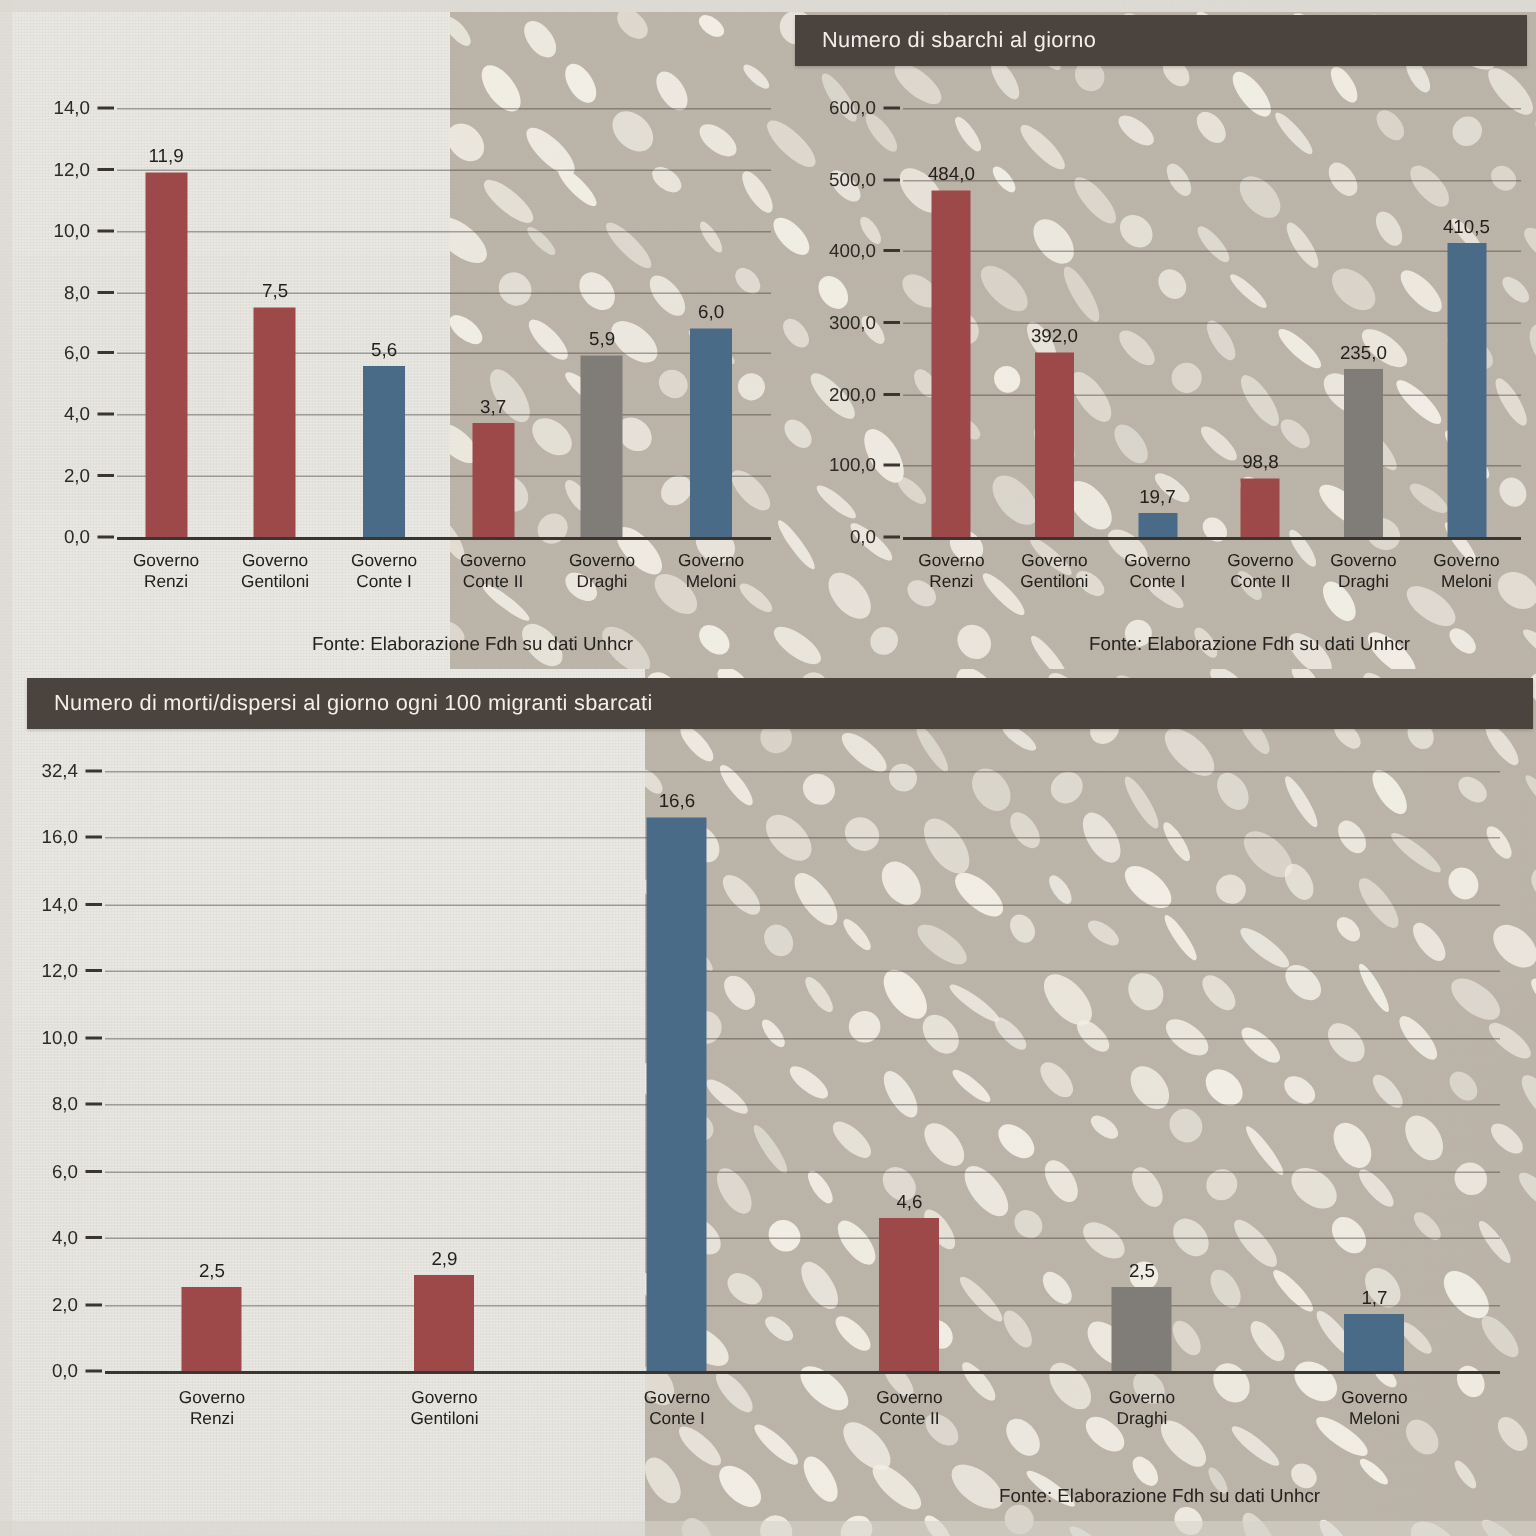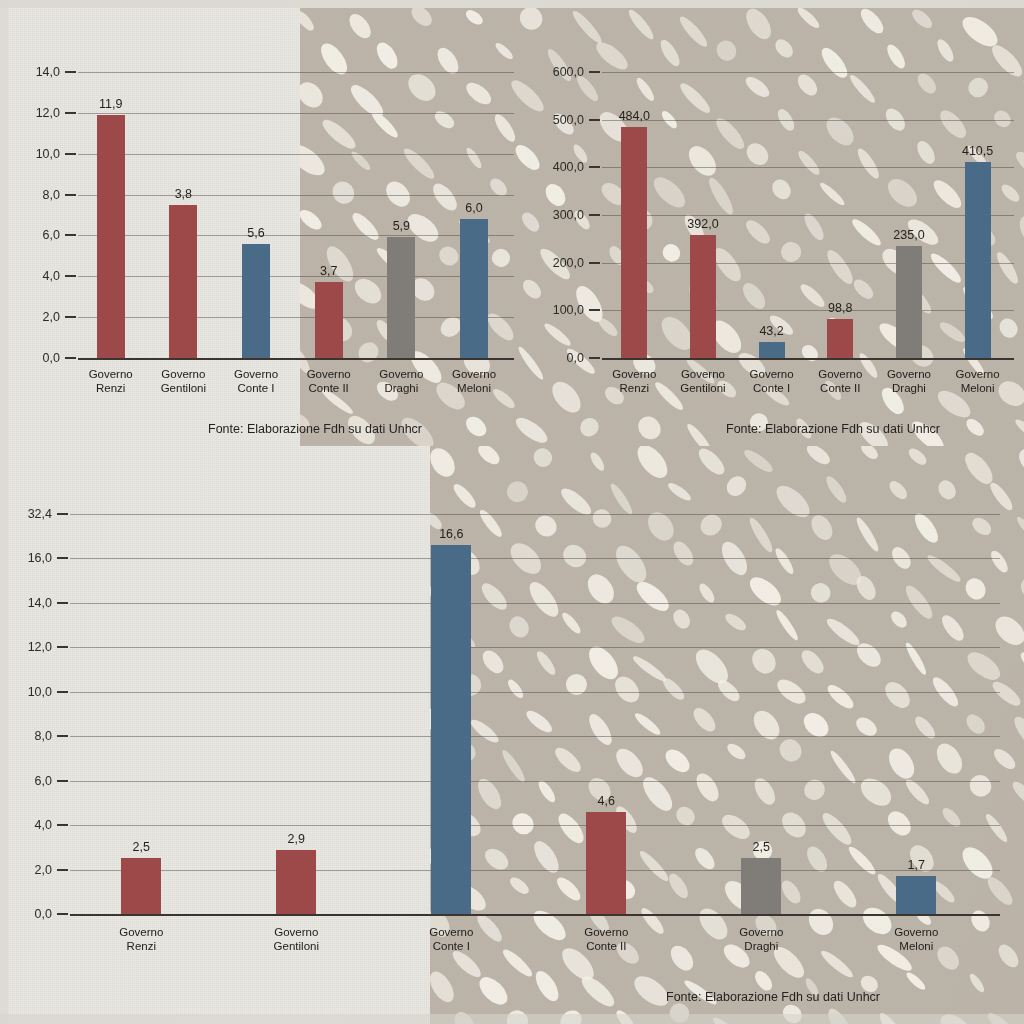--- a/index.html
+++ b/index.html
@@ -495,39 +495,42 @@
       <div class="gridline" style="top: 40.8571px;"></div>
       <div class="ytick-dash" style="top: 40.8571px; left: -13px;"></div>
       <div class="ytick-label" style="top: 40.8571px; right: 454px;">12,0</div>
       <div class="gridline" style="top: 0px;"></div>
       <div class="ytick-dash" style="top: 0px; left: -13px;"></div>
       <div class="ytick-label" style="top: 0px; right: 454px;">14,0</div>
       <div class="bar" style="left: 18.7px; width: 28px; height: 243.1px; background: rgb(157, 73, 73);"></div>
       <div class="bar-value" style="left: 32.7px; top: 38.9px;">11,9</div>
       <div class="cat-label" style="left: 32.7px; top: 296px;"><span>Governo</span><br><span>Renzi</span></div>
       <div class="bar" style="left: 91.3667px; width: 28px; height: 153.214px; background: rgb(157, 73, 73);"></div>
-      <div class="bar-value" style="left: 105.367px; top: 128.786px;">3,8</div>
+      <div class="bar-value" style="left: 105.367px; top: 128.786px;">7,5</div>
       <div class="cat-label" style="left: 105.367px; top: 296px;"><span>Governo</span><br><span>Gentiloni</span></div>
       <div class="bar" style="left: 164.033px; width: 28px; height: 114.4px; background: rgb(74, 107, 136);"></div>
       <div class="bar-value" style="left: 178.033px; top: 167.6px;">5,6</div>
       <div class="cat-label" style="left: 178.033px; top: 296px;"><span>Governo</span><br><span>Conte I</span></div>
       <div class="bar" style="left: 236.7px; width: 28px; height: 75.5857px; background: rgb(157, 73, 73);"></div>
       <div class="bar-value" style="left: 250.7px; top: 206.414px;">3,7</div>
       <div class="cat-label" style="left: 250.7px; top: 296px;"><span>Governo</span><br><span>Conte II</span></div>
       <div class="bar" style="left: 309.367px; width: 28px; height: 120.529px; background: rgb(128, 125, 120);"></div>
       <div class="bar-value" style="left: 323.367px; top: 161.471px;">5,9</div>
       <div class="cat-label" style="left: 323.367px; top: 296px;"><span>Governo</span><br><span>Draghi</span></div>
       <div class="bar" style="left: 382.033px; width: 28px; height: 138.914px; background: rgb(74, 107, 136);"></div>
       <div class="bar-value" style="left: 396.033px; top: 143.086px;">6,0</div>
       <div class="cat-label" style="left: 396.033px; top: 296px;"><span>Governo</span><br><span>Meloni</span></div>
     </div>
   <div class="source" id="src0" style="left:190px;top:412px;">Fonte: Elaborazione Fdh su dati Unhcr</div>
 </div>
 
 <div class="panel" id="panel1" style="left:530px;top:10px;width:494px;height:430px;">
+  <div class="panel-title" style="width:470px;">
+    <span>Numero di sbarchi al giorno</span>
+  </div>
   <div class="plot" id="plot1" style="left:72px;top:62px;width:412px;height:286px;">
       <div class="gridline" style="top: 286px; height: 1.6px; background: rgb(58, 53, 48);"></div>
       <div class="ytick-dash" style="top: 286px; left: -13px;"></div>
       <div class="ytick-label" style="top: 286px; right: 430px;">0,0</div>
       <div class="gridline" style="top: 238.333px;"></div>
       <div class="ytick-dash" style="top: 238.333px; left: -13px;"></div>
       <div class="ytick-label" style="top: 238.333px; right: 430px;">100,0</div>
       <div class="gridline" style="top: 190.667px;"></div>
       <div class="ytick-dash" style="top: 190.667px; left: -13px;"></div>
       <div class="ytick-label" style="top: 190.667px; right: 430px;">200,0</div>
@@ -543,36 +546,39 @@
       <div class="gridline" style="top: 0px;"></div>
       <div class="ytick-dash" style="top: 0px; left: -13px;"></div>
       <div class="ytick-label" style="top: 0px; right: 430px;">600,0</div>
       <div class="bar" style="left: 19.2733px; width: 26px; height: 230.707px; background: rgb(157, 73, 73);"></div>
       <div class="bar-value" style="left: 32.2733px; top: 51.2933px;">484,0</div>
       <div class="cat-label" style="left: 32.2733px; top: 296px;"><span>Governo</span><br><span>Renzi</span></div>
       <div class="bar" style="left: 87.94px; width: 26px; height: 122.551px; background: rgb(157, 73, 73);"></div>
       <div class="bar-value" style="left: 100.94px; top: 159.449px;">392,0</div>
       <div class="cat-label" style="left: 100.94px; top: 296px;"><span>Governo</span><br><span>Gentiloni</span></div>
       <div class="bar" style="left: 156.607px; width: 26px; height: 16.016px; background: rgb(74, 107, 136);"></div>
-      <div class="bar-value" style="left: 169.607px; top: 265.984px;">43,2</div>
+      <div class="bar-value" style="left: 169.607px; top: 265.984px;">19,7</div>
       <div class="cat-label" style="left: 169.607px; top: 296px;"><span>Governo</span><br><span>Conte I</span></div>
       <div class="bar" style="left: 225.273px; width: 26px; height: 38.6577px; background: rgb(157, 73, 73);"></div>
       <div class="bar-value" style="left: 238.273px; top: 243.342px;">98,8</div>
       <div class="cat-label" style="left: 238.273px; top: 296px;"><span>Governo</span><br><span>Conte II</span></div>
       <div class="bar" style="left: 293.94px; width: 26px; height: 112.017px; background: rgb(128, 125, 120);"></div>
       <div class="bar-value" style="left: 306.94px; top: 169.983px;">235,0</div>
       <div class="cat-label" style="left: 306.94px; top: 296px;"><span>Governo</span><br><span>Draghi</span></div>
       <div class="bar" style="left: 362.607px; width: 26px; height: 195.672px; background: rgb(74, 107, 136);"></div>
       <div class="bar-value" style="left: 375.607px; top: 86.3283px;">410,5</div>
       <div class="cat-label" style="left: 375.607px; top: 296px;"><span>Governo</span><br><span>Meloni</span></div>
     </div>
   <div class="source" id="src1" style="left:196px;top:412px;">Fonte: Elaborazione Fdh su dati Unhcr</div>
 </div>
 
 <div class="panel" id="panel2" style="left:18px;top:452px;width:1006px;height:570px;">
+  <div class="panel-title" style="width:986px;">
+    <span>Numero di morti/dispersi al giorno ogni 100 migranti sbarcati</span>
+  </div>
   <div class="plot" id="plot2" style="left:52px;top:62px;width:930px;height:400px;">
       <div class="gridline" style="top: 400px; height: 1.6px; background: rgb(58, 53, 48);"></div>
       <div class="ytick-dash" style="top: 400px; left: -13px;"></div>
       <div class="ytick-label" style="top: 400px; right: 948px;">0,0</div>
       <div class="gridline" style="top: 355.556px;"></div>
       <div class="ytick-dash" style="top: 355.556px; left: -13px;"></div>
       <div class="ytick-label" style="top: 355.556px; right: 948px;">2,0</div>
       <div class="gridline" style="top: 311.111px;"></div>
       <div class="ytick-dash" style="top: 311.111px; left: -13px;"></div>
       <div class="ytick-label" style="top: 311.111px; right: 948px;">4,0</div>

